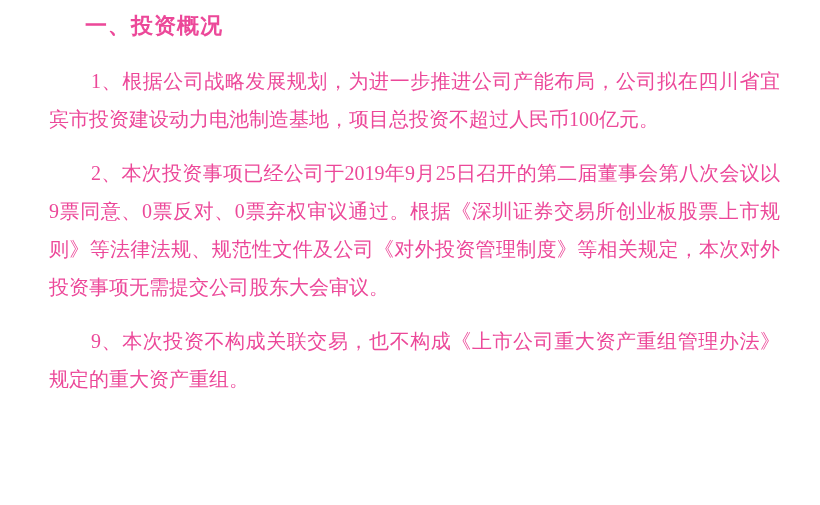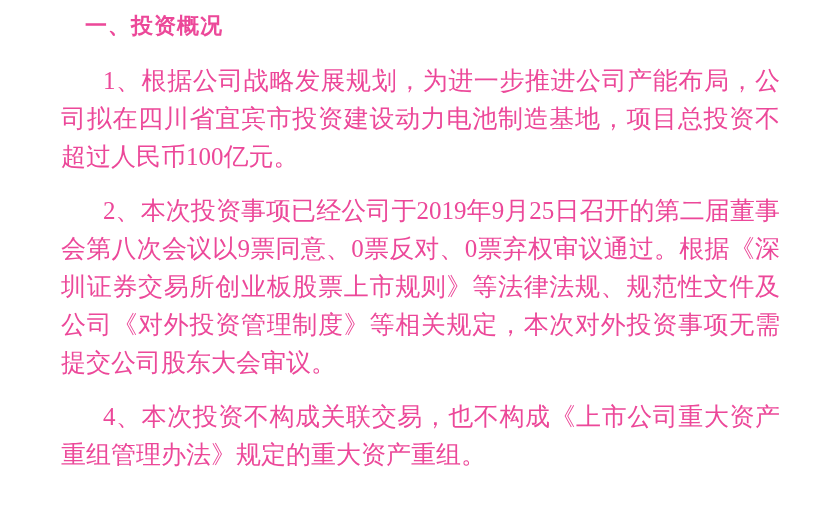--- a/index.html
+++ b/index.html
@@ -23,33 +23,33 @@
   }
   .heading {
     font-size: 22px;
     font-weight: 700;
     line-height: 38px;
     margin: 0 0 17px 0;
     text-indent: 40px;
     letter-spacing: 1px;
   }
   .para {
-    font-size: 25px;
+    font-size: 20px;
     line-height: 38px;
-    margin: 0 0 16px 16px;
+    margin: 0 0 16px 4px;
     text-indent: 42px;
     text-align: justify;
     word-break: break-all;
   }
 </style>
 </head>
 <body>
 
 <div class="page">
   <h2 class="heading">一、投资概况</h2>
 
   <p class="para">1、根据公司战略发展规划，为进一步推进公司产能布局，公司拟在四川省宜宾市投资建设动力电池制造基地，项目总投资不超过人民币100亿元。</p>
 
   <p class="para">2、本次投资事项已经公司于2019年9月25日召开的第二届董事会第八次会议以9票同意、0票反对、0票弃权审议通过。根据《深圳证券交易所创业板股票上市规则》等法律法规、规范性文件及公司《对外投资管理制度》等相关规定，本次对外投资事项无需提交公司股东大会审议。</p>
 
-  <p class="para">4、本次投资不构成关联交易，也不构成《上市公司重大资产重组管理办法》规定的重大资产重组。</p>
+  <p class="para">9、本次投资不构成关联交易，也不构成《上市公司重大资产重组管理办法》规定的重大资产重组。</p>
 
 </div>
 
 </body></html>

